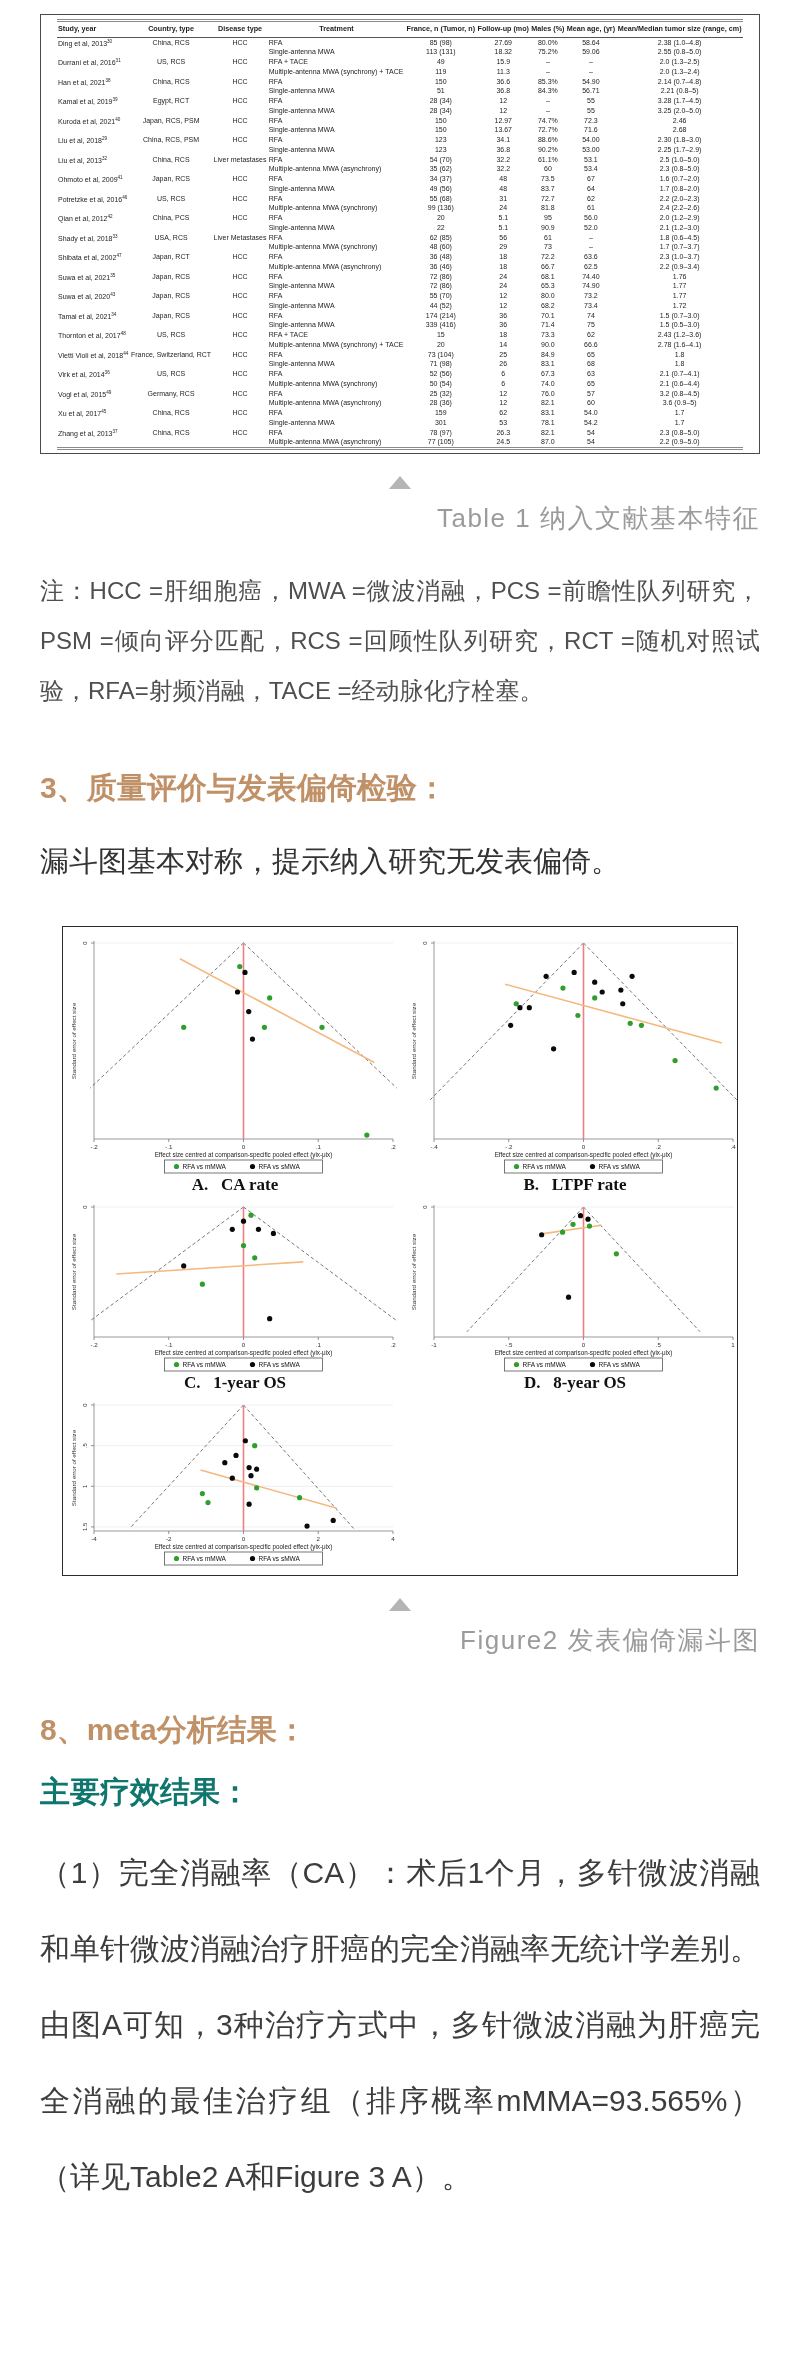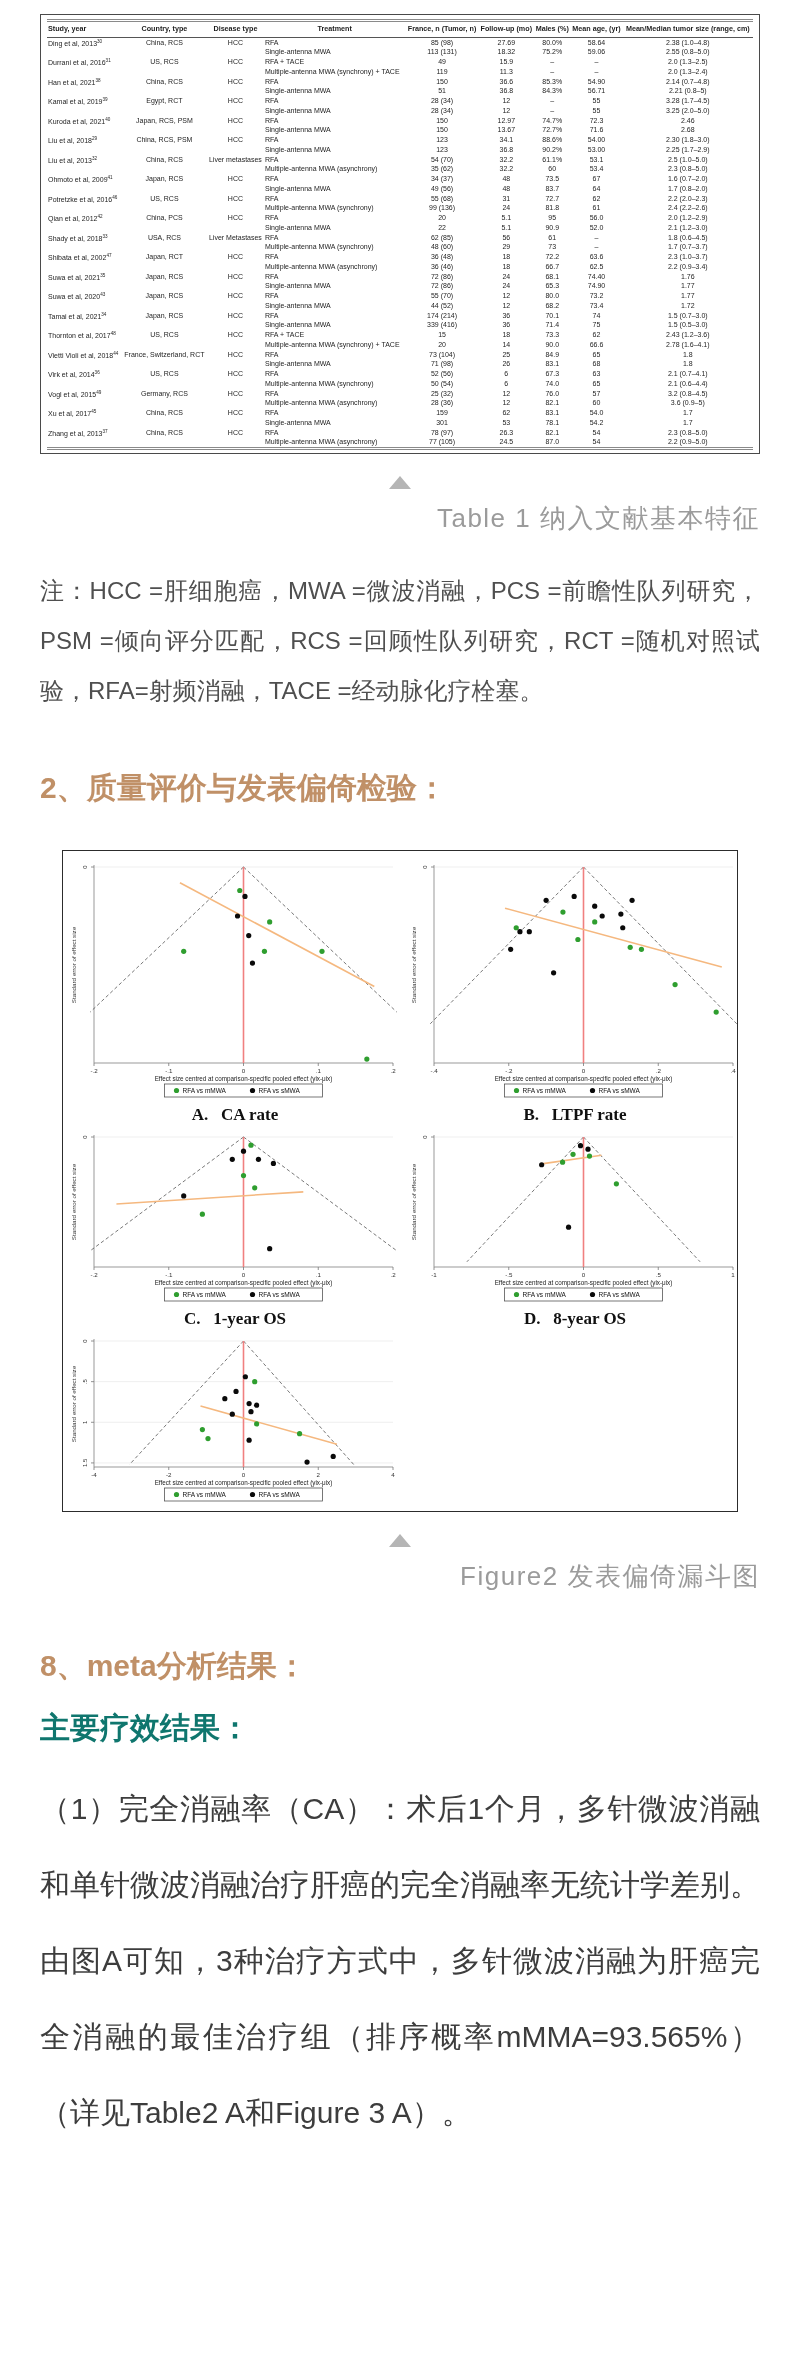--- a/index.html
+++ b/index.html
@@ -1,20 +1,20 @@
 <!DOCTYPE html>
 <html><head>
 <meta charset="utf-8">
 <style>
   html,body{margin:0;padding:0;background:#ffffff;}
   .page{width:800px;min-height:2373px;box-sizing:border-box;padding:14px 40px 46px;margin:0 auto;
         font-family:"Liberation Sans","DejaVu Sans",sans-serif;background:#fff;}
 
   
-  .table-wrap{border:1px solid #4a4a4a;padding:4px 6px 3px;background:#fff;}
+  .table-wrap{border:1px solid #4a4a4a;padding:4px 16px 3px;background:#fff;}
   table.study-table{width:100%;border-collapse:collapse;font-size:7px;color:#1d1d1d;
         font-family:"Liberation Sans",sans-serif;}
   table.study-table thead th{font-size:7.2px;font-weight:bold;text-align:center;vertical-align:bottom;
         border-top:3px double #8a8a8a;border-bottom:1.5px solid #555;padding:3px 1px;line-height:1.2;}
   table.study-table thead th:first-child{text-align:left;}
   table.study-table tbody{border-bottom:3px double #8a8a8a;}
   table.study-table td{padding:1px 1px 0;line-height:1.25;vertical-align:top;}
   td.l{text-align:left;} td.c{text-align:center;}
   td.study{padding-left:2px;}
   sup{font-size:4.6px;}
@@ -28,21 +28,21 @@
   .body-text{margin:26px 0 0;font-size:29px;line-height:50px;color:#333;}
   .sub-heading{margin-top:20px;font-size:30px;font-weight:bold;color:#0f766e;}
   .para{margin:22px 0 0;font-size:30px;line-height:76px;color:#3d3d3d;text-align:justify;}
 
   
   .figure-box{margin:40px 22px 0;border:1px solid #2c2c2c;background:#fff;}
   .funnel-grid{display:grid;grid-template-columns:1fr 1fr;row-gap:4px;column-gap:4px;padding:8px 4px;}
   .panel{display:flex;flex-direction:column;align-items:center;}
   .panel svg{display:block;}
   .panel-title{white-space:pre;font-family:"Liberation Serif","DejaVu Serif",serif;font-weight:bold;
-       font-size:17px;color:#101010;margin-top:6px;text-align:center;}
+       font-size:17px;color:#101010;margin-top:0;text-align:center;}
 </style>
 </head>
 <body>
 
 <div class="page">
 
   <div class="table-wrap">
     <table class="study-table">
       <thead>
         <tr>
@@ -458,21 +458,22 @@
             <td class="c">2.2 (0.9–5.0)</td>
           </tr>
         </tbody>
     </table>
   </div>
 
   <div class="tri"></div>
   <div class="caption">Table 1 纳入文献基本特征</div>
   <div class="note">注：HCC =肝细胞癌，MWA =微波消融，PCS =前瞻性队列研究，PSM =倾向评分匹配，RCS =回顾性队列研究，RCT =随机对照试验，RFA=射频消融，TACE =经动脉化疗栓塞。</div>
 
-  <div class="accent-heading">2、质量评价与发表偏倚检验：</div>
+  <div class="accent-heading">3、质量评价与发表偏倚检验：</div>
+  <div class="body-text">漏斗图基本对称，提示纳入研究无发表偏倚。</div>
 
   <div class="figure-box">
     <div class="funnel-grid">
         <div class="panel">
           <svg viewBox="0 0 336 240" width="336" height="240">
             <line x1="27" y1="8" x2="326" y2="8" stroke="#ebebeb" stroke-width="0.8"></line>
             <line x1="27" y1="6" x2="27" y2="204" stroke="#999" stroke-width="1"></line>
             <line x1="27" y1="204" x2="326" y2="204" stroke="#999" stroke-width="1"></line>
             <line x1="24" y1="8" x2="27" y2="8" stroke="#777" stroke-width="0.8"></line>
             <text x="20" y="8" font-size="6" fill="#333" text-anchor="middle" transform="rotate(-90 20 8)" font-family="Liberation Sans, sans-serif">0</text>

